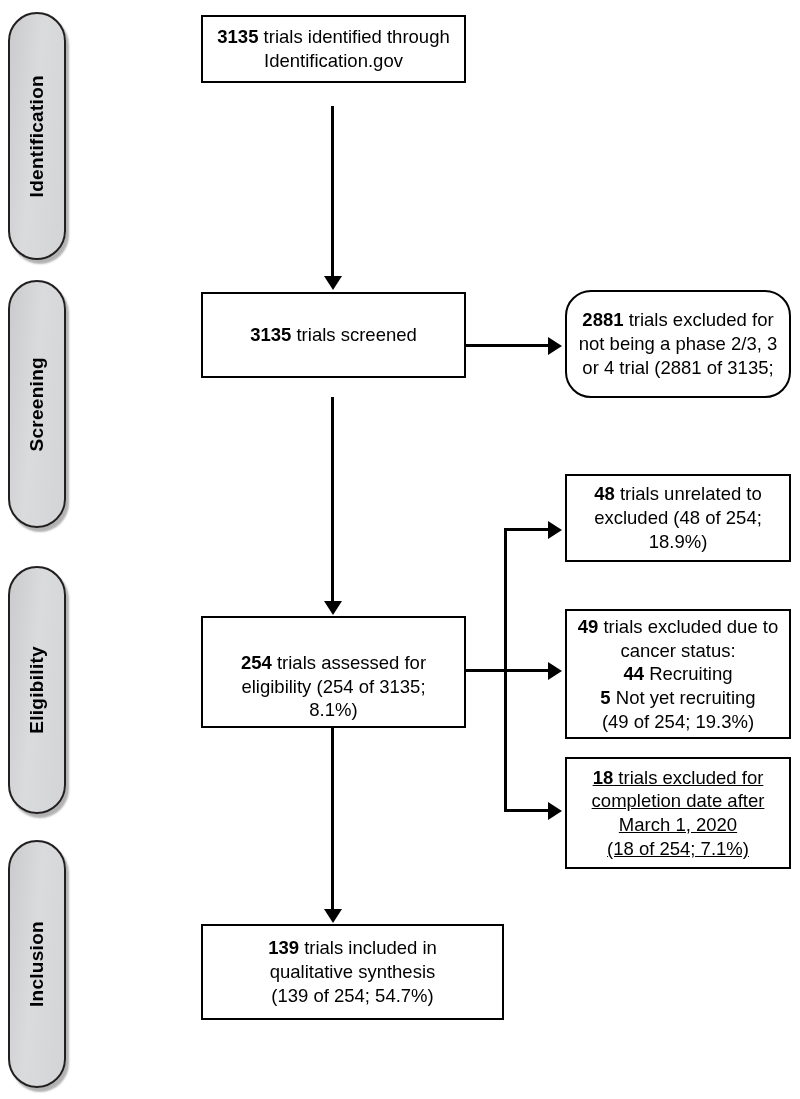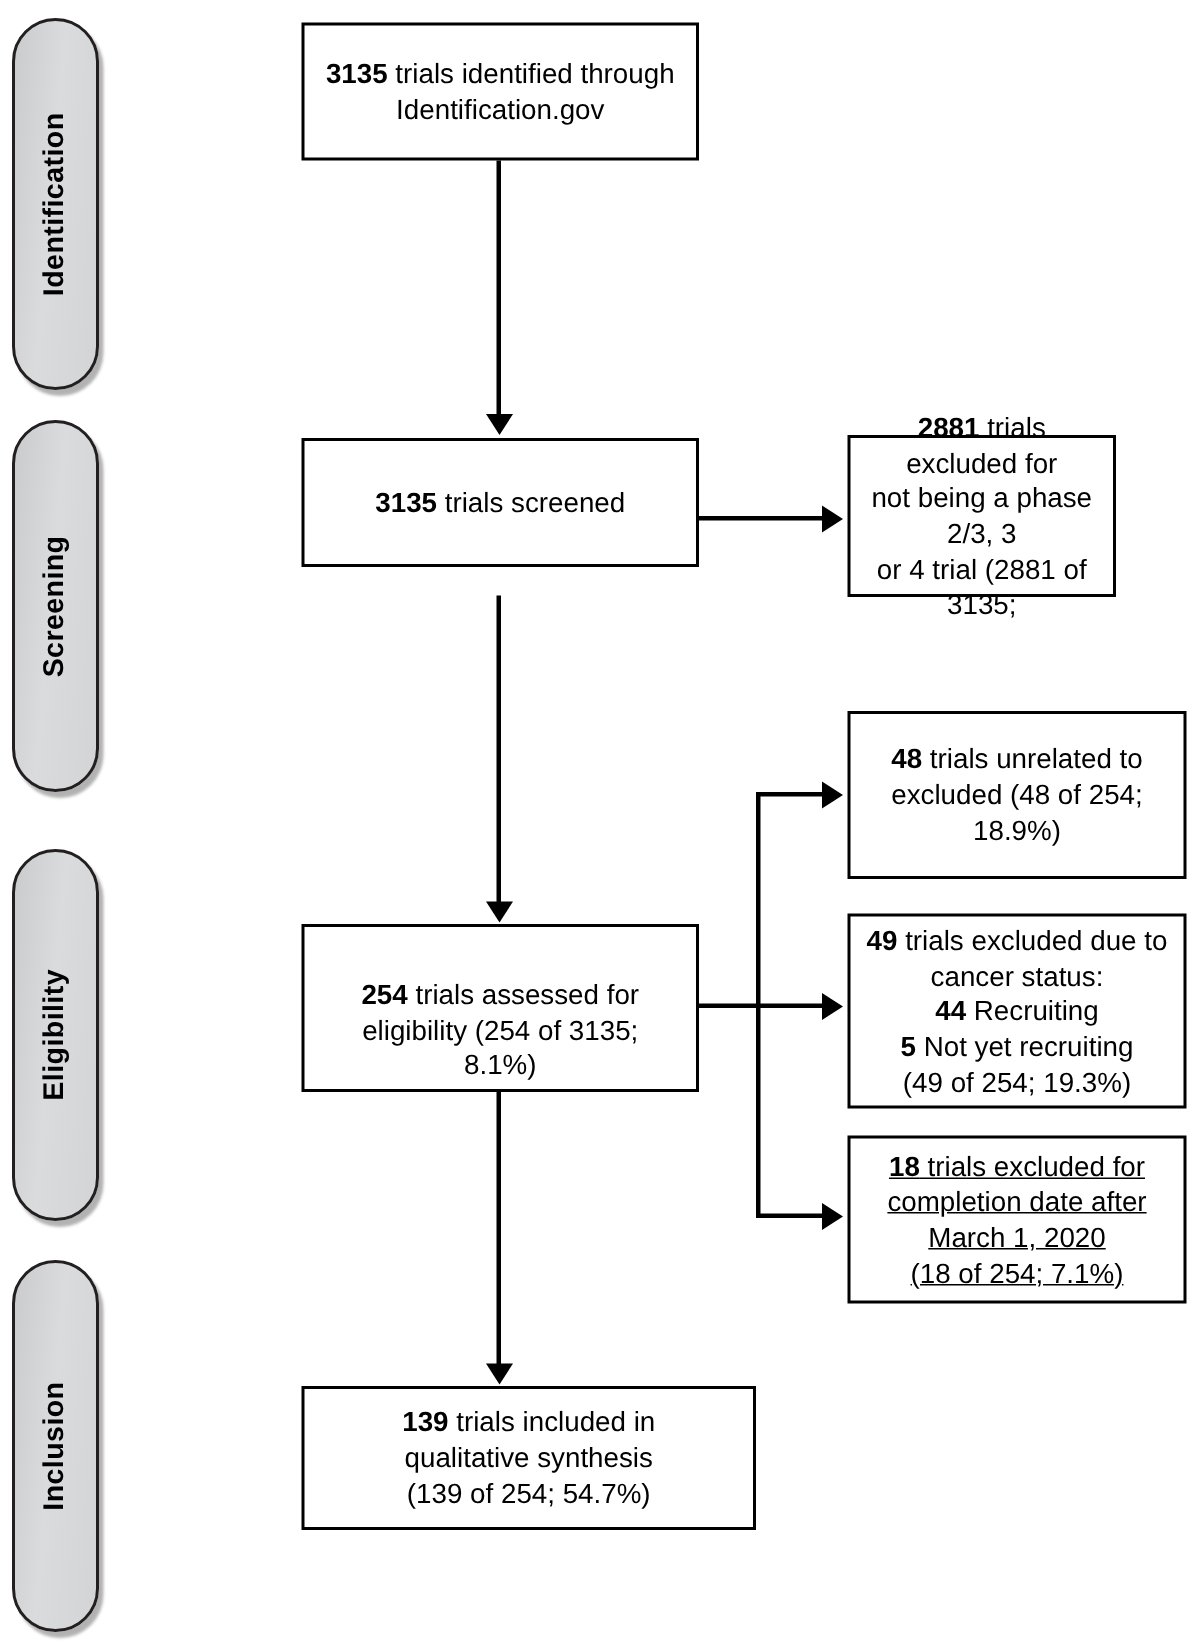--- a/index.html
+++ b/index.html
@@ -127,42 +127,42 @@
   <div class="arrow-right" style="left:548px; top:521px;"></div>
 
   <div class="arrow-right" style="left:548px; top:662px;"></div>
 
   <div class="h-line" style="left:504px; top:809px; width:44px;"></div>
   <div class="arrow-right" style="left:548px; top:802px;"></div>
 
   <div class="v-line" style="left:331px; top:727px; height:184px;"></div>
   <div class="arrow-down" style="left:324px; top:909px;"></div>
 
-  <div class="flow-box" style="left:201px; top:15px; width:265px; height:92px;">
+  <div class="flow-box" style="left:201px; top:15px; width:265px; height:68px;">
     <div class="box-text">
         <div><b>3135</b> trials identified through</div>
         <div>Identification.gov</div>
       </div>
   </div>
 
   <div class="flow-box" style="left:201px; top:292px; width:265px; height:86px;">
     <div class="box-text">
         <div><b>3135</b> trials screened</div>
       </div>
   </div>
 
-  <div class="flow-box" style="left:565px; top:290px; width:179px; height:108px;">
+  <div class="flow-box" style="left:565px; top:290px; width:226px; height:108px;border-radius:26px;">
     <div class="box-text">
         <div><b>2881</b> trials excluded for</div>
         <div>not being a phase 2/3, 3</div>
         <div>or 4 trial (2881 of 3135;</div>
       </div>
   </div>
 
-  <div class="flow-box" style="left:565px; top:474px; width:226px; height:112px;">
+  <div class="flow-box" style="left:565px; top:474px; width:226px; height:88px;">
     <div class="box-text">
         <div><b>48</b> trials unrelated to</div>
         <div>excluded (48 of 254;</div>
         <div>18.9%)</div>
       </div>
   </div>
 
   <div class="flow-box" style="left:201px; top:616px; width:265px; height:112px;align-items:flex-end;">
     <div class="box-text">
         <div><b>254</b> trials assessed for</div>

